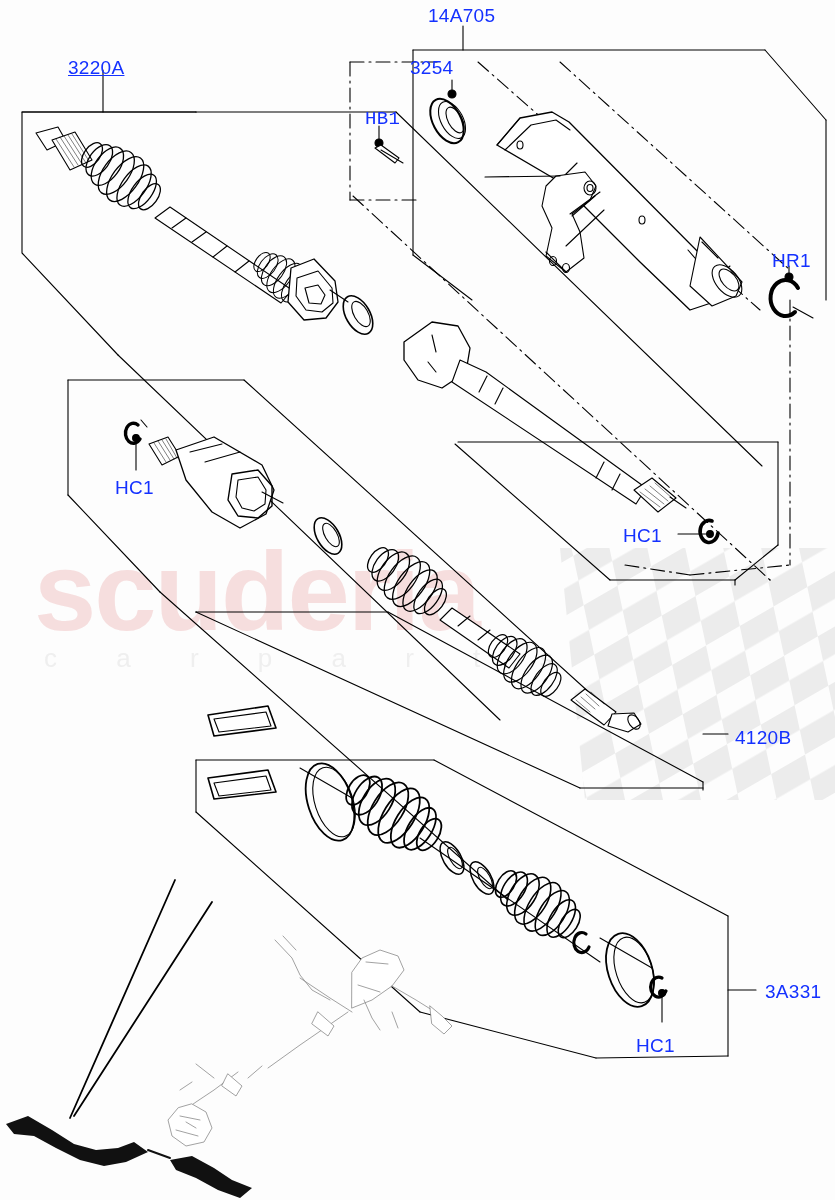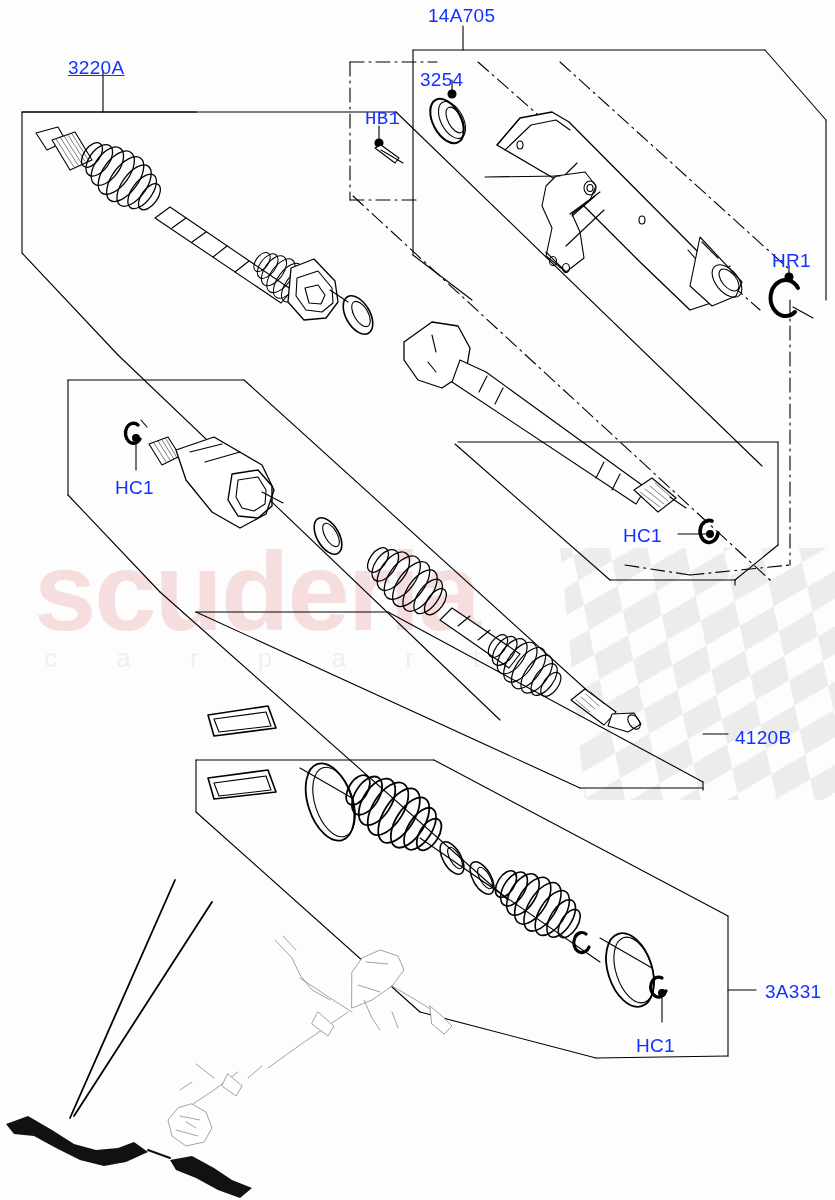--- a/index.html
+++ b/index.html
@@ -389,21 +389,21 @@
                    L196,1178 L176,1170 Z"></path>
         </g>
         <path d="M148,1150 L170,1158" stroke="#111" stroke-width="2"></path>
       </g>
 
     </g>
   </svg>
 
   <div class="lbl" style="left:68px;top:58px;text-decoration:underline;">3220A</div>
   <div class="lbl" style="left:428px;top:6px;">14A705</div>
-  <div class="lbl" style="left:420px;top:58px;margin-top:12px;">3254</div>
+  <div class="lbl" style="left:410px;top:58px;">3254</div>
   <div class="lbl" style="left:365px;top:110px;font-family:Liberation Mono, monospace;">HB1</div>
   <div class="lbl" style="left:772px;top:251px;">HR1</div>
   <div class="lbl" style="left:115px;top:478px;">HC1</div>
   <div class="lbl" style="left:623px;top:526px;">HC1</div>
   <div class="lbl" style="left:735px;top:728px;">4120B</div>
   <div class="lbl" style="left:765px;top:982px;">3A331</div>
   <div class="lbl" style="left:636px;top:1036px;">HC1</div>
 
 </div>
 

